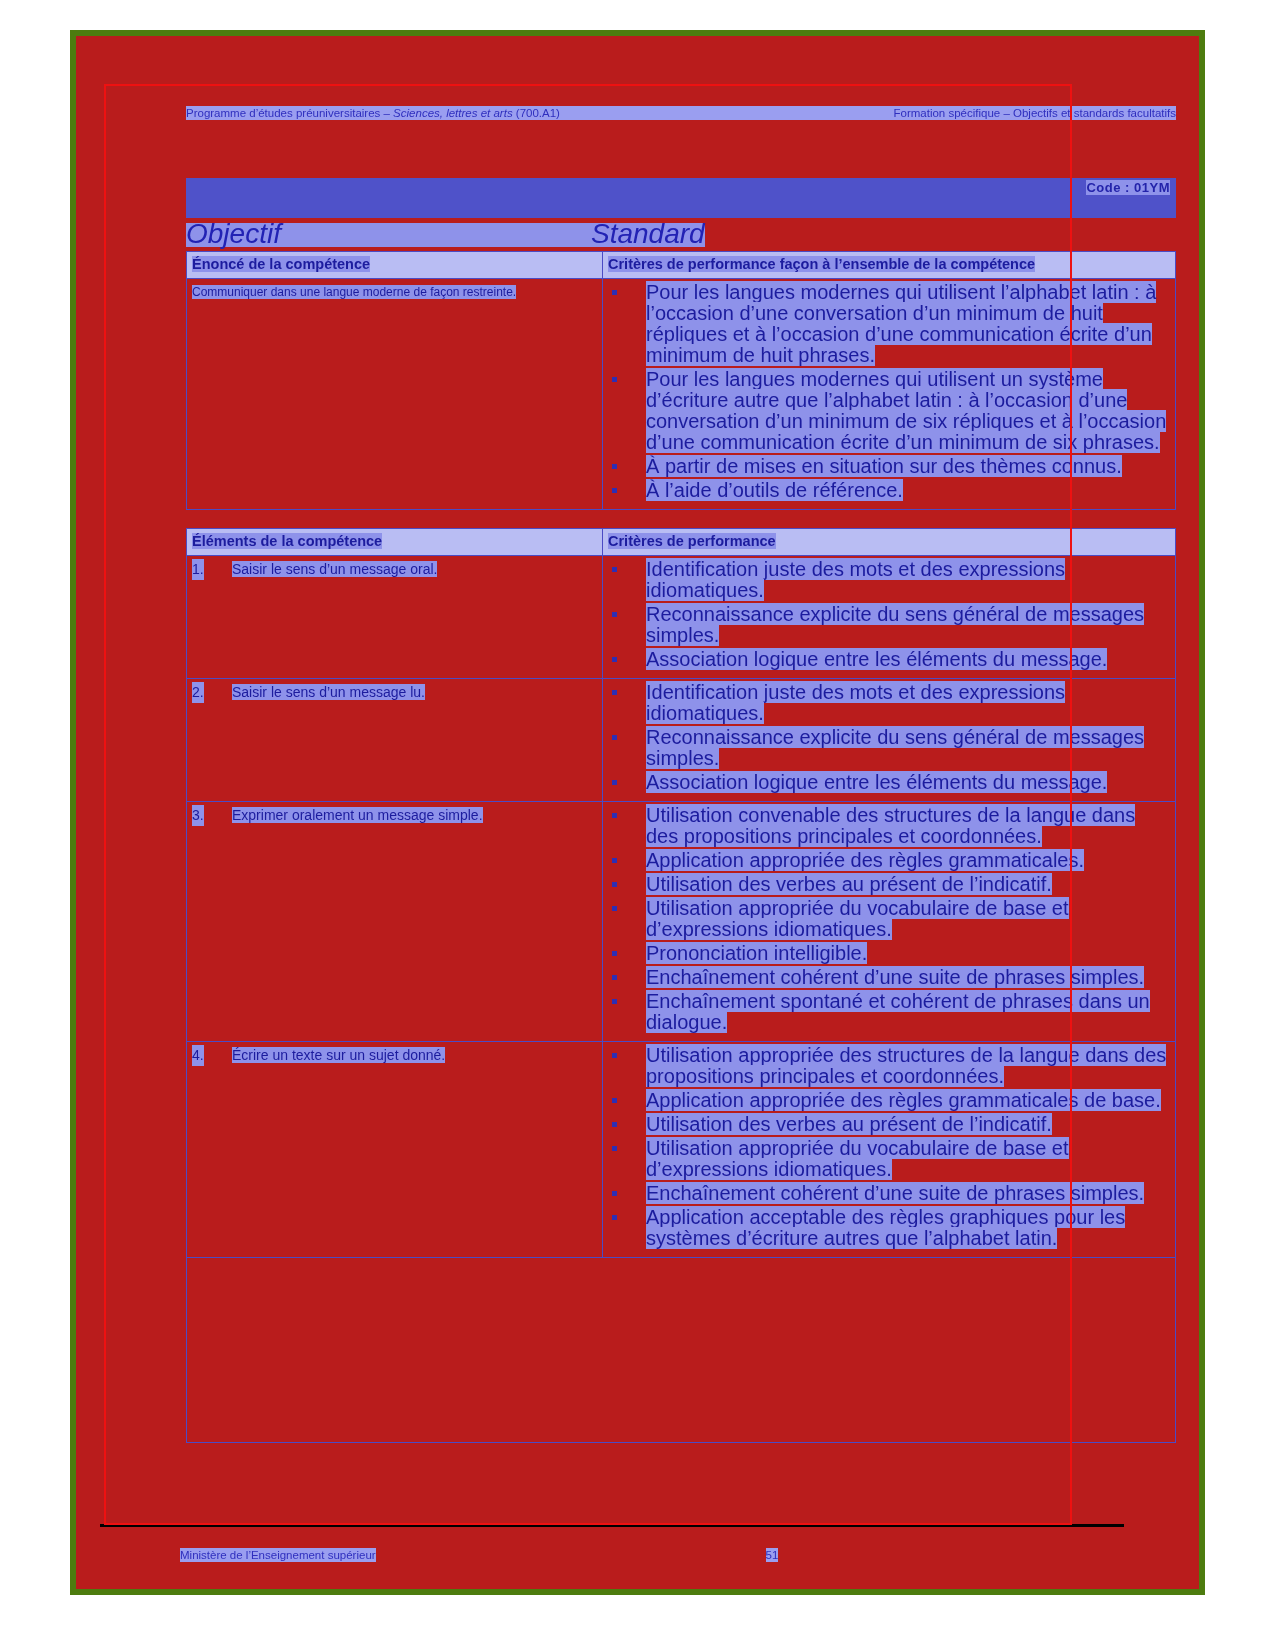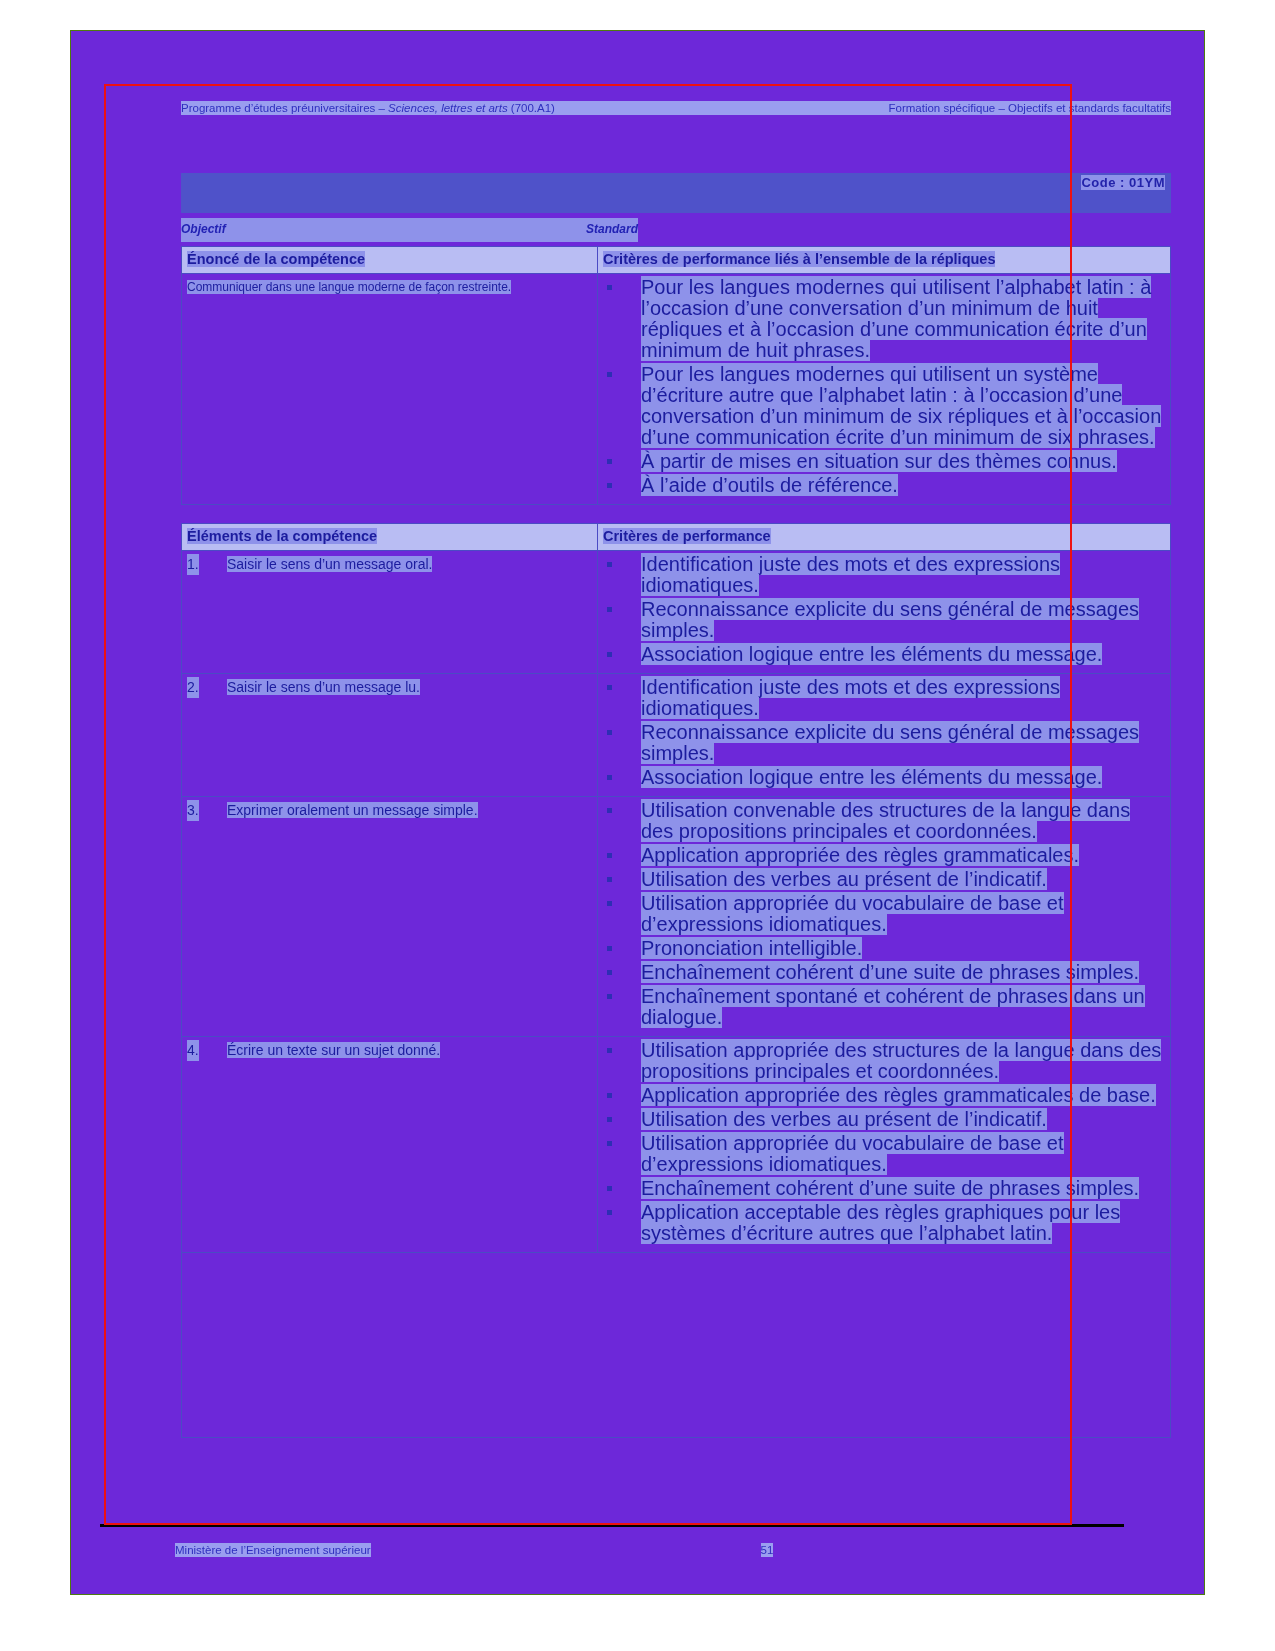--- a/index.html
+++ b/index.html
@@ -15,22 +15,22 @@
     overflow: hidden;
   }
 
   
   .page-sheet {
     position: absolute;
     left: 70px;
     top: 30px;
     width: 1135px;
     height: 1565px;
-    background: #6d28d9;
-    border: 1px solid #4d7c0f;
+    background: #b91c1c;
+    border: 6px solid #4d7c0f;
     box-sizing: border-box;
   }
 
   
   .selection-rect {
     position: absolute;
     left: 104px;
     top: 84px;
     width: 968px;
     height: 1441px;
@@ -91,23 +91,23 @@
   }
 
   
   .titles-row {
     display: flex;
     margin-top: 5px;
     height: 24px;
   }
   .titles-row .t-obj,
   .titles-row .t-std {
-    font-size: 12px;
+    font-size: 28px;
     font-style: italic;
-    font-weight: bold;
+    font-weight: normal;
     color: #2222b4;
     background: #8e92ea;
     line-height: 22px;
   }
   .titles-row .t-obj { width: 405px; }
 
   
   table.grid {
     width: 990px;
     border-collapse: collapse;
@@ -233,21 +233,21 @@
       <div class="t-std">Standard</div>
     </div>
 
     <table class="grid">
       <tbody>
           <tr class="hdr">
         <td class="col-left">
           <span class="h-text">Énoncé de la compétence</span>
         </td>
         <td>
-          <span class="h-text">Critères de performance liés à l’ensemble de la répliques</span>
+          <span class="h-text">Critères de performance façon à l’ensemble de la compétence</span>
         </td>
       </tr>
       <tr>
         <td class="col-left">
           <div class="enonce"><span class="h">Communiquer dans une langue moderne de façon restreinte.</span></div>
         </td>
         <td>
           <ul class="bul">
             <li><span class="btxt">Pour les langues modernes qui utilisent l’alphabet latin : à l’occasion d’une conversation d’un minimum de huit répliques et à l’occasion d’une communication écrite d’un minimum de huit phrases.</span></li>
             <li><span class="btxt">Pour les langues modernes qui utilisent un système d’écriture autre que l’alphabet latin : à l’occasion d’une conversation d’un minimum de six répliques et à l’occasion d’une communication écrite d’un minimum de six phrases.</span></li>

